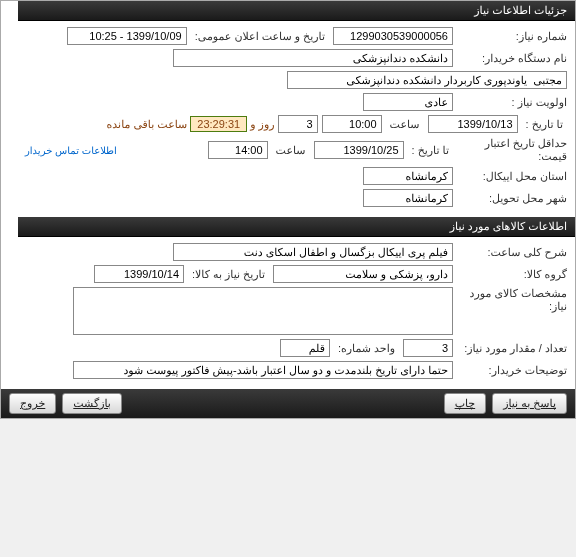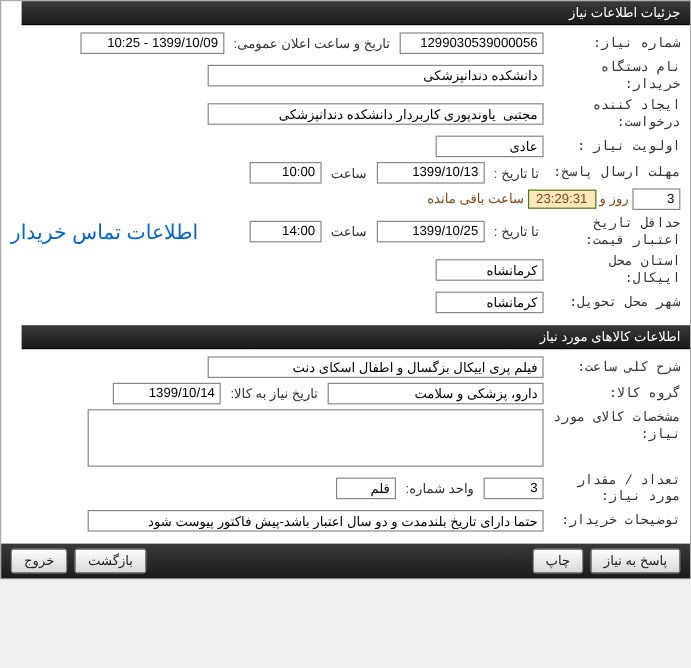--- a/index.html
+++ b/index.html
@@ -26,21 +26,20 @@
   margin-bottom: 4px;
   gap: 4px;
   flex-wrap: wrap;
 }
 .lbl {
   width: 110px;
   text-align: right;
   color: #333;
   font-size: 11px;
   flex-shrink: 0;
-  font-family: Liberation Mono, monospace;
 }
 .lbl2 {
   text-align: right;
   color: #333;
   font-size: 11px;
   padding: 0 4px;
 }
 .field {
   background: #fff;
   border: 1px solid #888;
@@ -60,22 +59,23 @@
 .field.wtime { width: 60px; }
 textarea.field {
   height: 48px;
   width: 380px;
   resize: none;
 }
 .link {
   color: #0066cc;
   text-decoration: none;
   cursor: pointer;
-  font-size: 17px;
+  font-size: 10px;
   margin-right: 6px;
+  margin-left: 16px;
 }
 .remain {
   color: #8b4513;
   font-size: 11px;
 }
 .remain .tbox {
   background: #ffe8c0;
   border: 1px solid #4d7c0f;
   padding: 1px 6px;
   display: inline-block;
@@ -88,20 +88,21 @@
   align-items: center;
 }
 .btn {
   background: linear-gradient(to bottom, #fefefe, #d8d8d8);
   border: 1px solid #888;
   border-radius: 3px;
   padding: 3px 10px;
   font-size: 11px;
   cursor: pointer;
   color: #222;
+  text-decoration: underline;
 }
 .spacer { flex: 1; }
 .section-body { position: relative; }
 </style>
 </head>
 <body>
 
 <div class="page">
 
   <div class="section-header">
@@ -116,31 +117,29 @@
       <span class="lbl2">تاریخ و ساعت اعلان عمومی:</span>
       <input class="field w1" readonly="" value="1399/10/09 - 10:25" style="">
     </div>
 
     <div class="row">
       <span class="lbl">نام دستگاه خریدار:</span>
       <input class="field w3" readonly="" value="دانشکده دندانپزشکی" style="">
     </div>
 
     <div class="row">
-      <span class="lbl">ایجاد کننده درخواست:</span>
       <input class="field w3" readonly="" value="مجتبی  یاوندپوری کاربردار دانشکده دندانپزشکی" style="">
     </div>
 
     <div class="row">
       <span class="lbl">اولویت نیاز :</span>
       <input class="field w4" readonly="" value="عادی" style="">
     </div>
 
     <div class="row">
-      <span class="lbl">مهلت ارسال پاسخ:</span>
       <span class="lbl2" style="width:auto;">تا تاریخ :</span>
       <input class="field wdate" readonly="" value="1399/10/13" style="">
       <span class="lbl2">ساعت</span>
       <input class="field wtime" readonly="" value="10:00" style="">
       <span class="remain">
         <input class="field w6" readonly="" value="3" style="">
         <span>روز و</span>
         <span class="tbox">23:29:31</span>
         <span>ساعت باقی مانده</span>
       </span>

